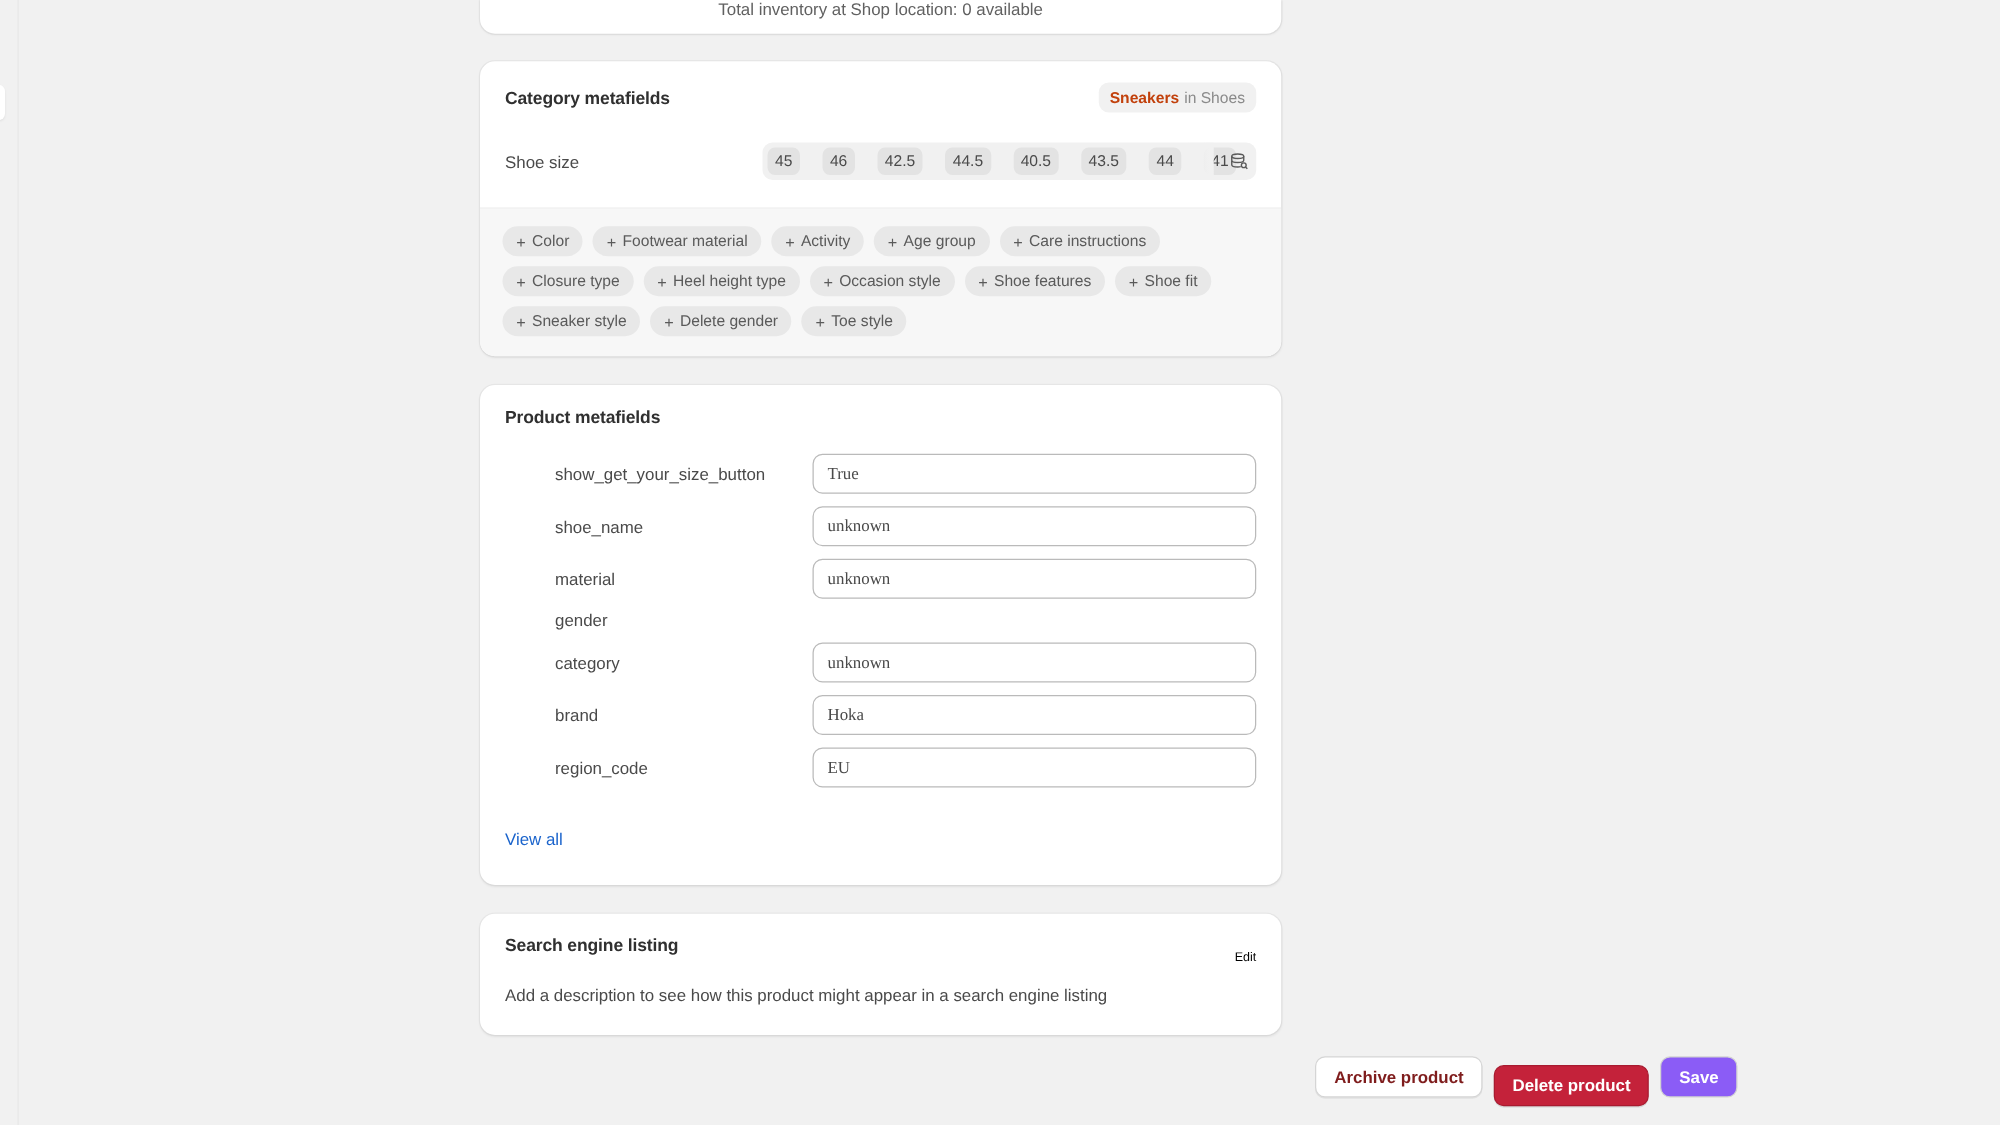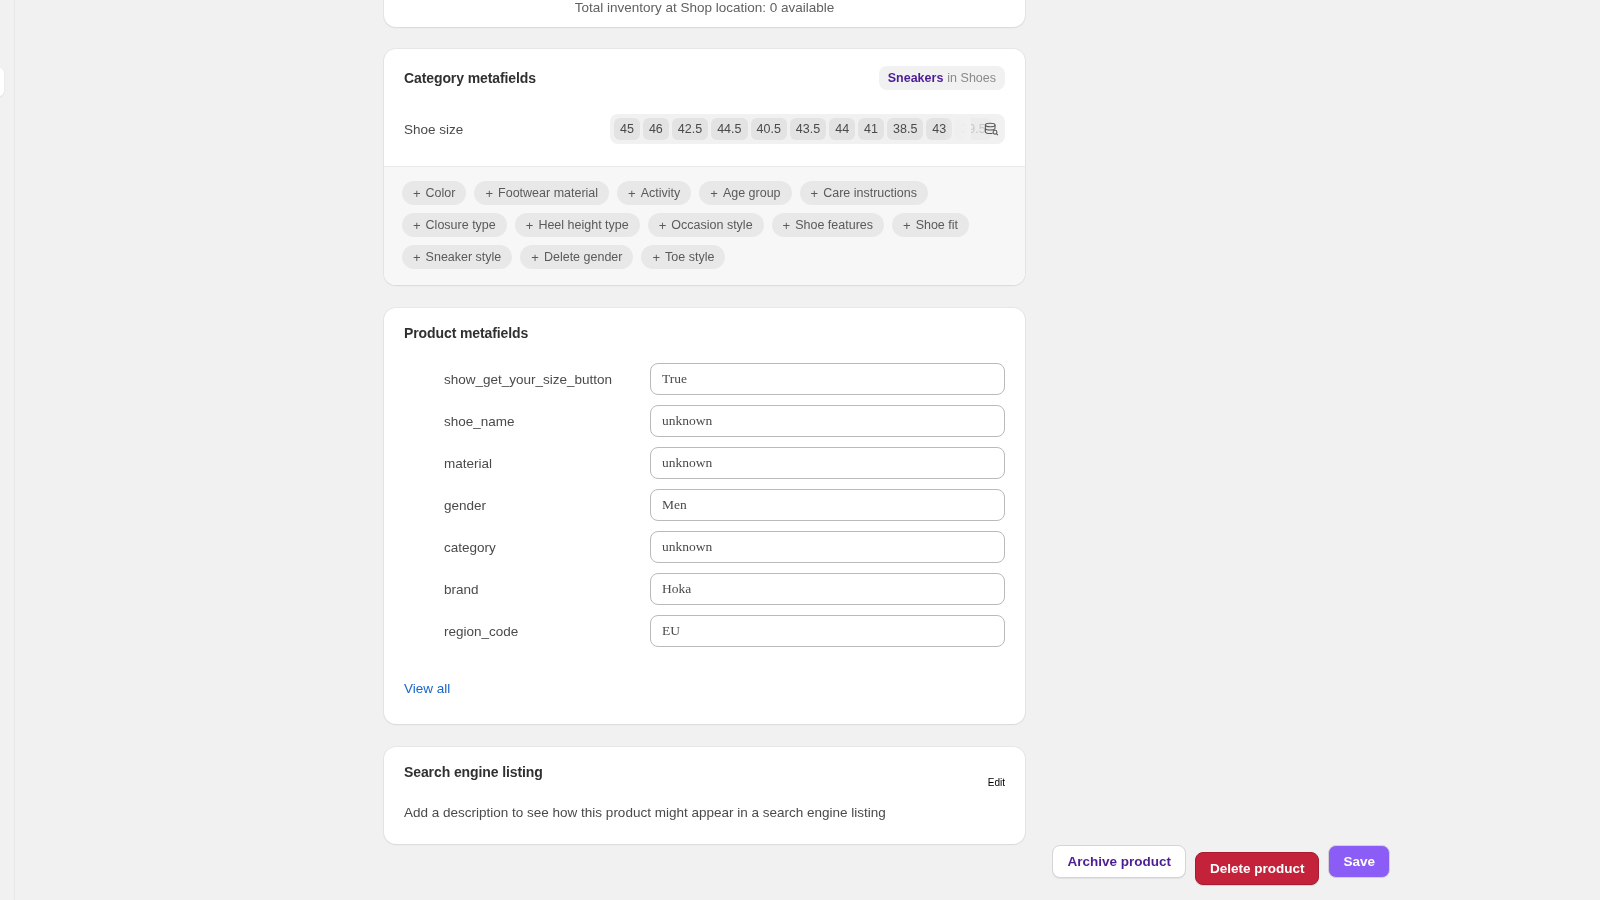--- a/index.html
+++ b/index.html
@@ -85,21 +85,21 @@
   }
   .taxonomy-badge {
     background: #F1F1F1;
     border-radius: 8px;
     padding: 5px 9px;
     font-size: 12.5px;
     white-space: nowrap;
     display: flex;
     gap: 4px;
   }
-  .taxonomy-strong { color: #4c1d95; font-weight: bold; }
+  .taxonomy-strong { color: #c2410c; font-weight: bold; }
   .taxonomy-soft { color: #8A8A8A; }
 
   .sizerow {
     display: flex;
     align-items: center;
     padding: 24px 20px 22px 20px;
   }
   .sizerow-label {
     font-size: 13.5px;
     color: #4A4A4A;
@@ -254,21 +254,21 @@
     font-size: 13.5px;
     font-weight: bold;
     font-family: "Liberation Sans", sans-serif;
     cursor: pointer;
     display: inline-flex;
     align-items: center;
     white-space: nowrap;
   }
   .btn-default {
     background: #FFFFFF;
-    color: #4c1d95;
+    color: #7f1d1d;
     border: 1px solid #D5D5D5;
     box-shadow: 0 1px 0 rgba(26,26,26,0.07);
   }
   .btn-critical {
     background: #C4223A;
     color: #FFFFFF;
     border: 1px solid #A81B30;
     box-shadow: 0 1px 0 rgba(26,26,26,0.12);
     margin-top: 14px;
   }
@@ -296,21 +296,21 @@
       <span class="card-title">Category metafields</span>
       <span class="taxonomy-badge">
         <span class="taxonomy-strong">Sneakers</span>
         <span class="taxonomy-soft">in Shoes</span>
       </span>
     </div>
 
     <div class="sizerow">
       <span class="sizerow-label">Shoe size</span>
       <div class="size-chipbar">
-        <div id="size-chips" style="display:flex;align-items:center;gap:3px;">
+        <div id="size-chips" style="display:flex;align-items:center;gap:18px;">
             <span class="size-chip">45</span>
             <span class="size-chip">46</span>
             <span class="size-chip">42.5</span>
             <span class="size-chip">44.5</span>
             <span class="size-chip">40.5</span>
             <span class="size-chip">43.5</span>
             <span class="size-chip">44</span>
             <span class="size-chip">41</span>
             <span class="size-chip">38.5</span>
             <span class="size-chip">43</span>
@@ -399,21 +399,20 @@
         <div class="field-row">
           <span class="field-label">shoe_name</span>
           <input class="field-input" type="text" value="unknown" style="">
         </div>
         <div class="field-row">
           <span class="field-label">material</span>
           <input class="field-input" type="text" value="unknown" style="">
         </div>
         <div class="field-row">
           <span class="field-label">gender</span>
-          <input class="field-input" type="text" value="Men" style="">
         </div>
         <div class="field-row">
           <span class="field-label">category</span>
           <input class="field-input" type="text" value="unknown" style="">
         </div>
         <div class="field-row">
           <span class="field-label">brand</span>
           <input class="field-input" type="text" value="Hoka" style="">
         </div>
         <div class="field-row">

